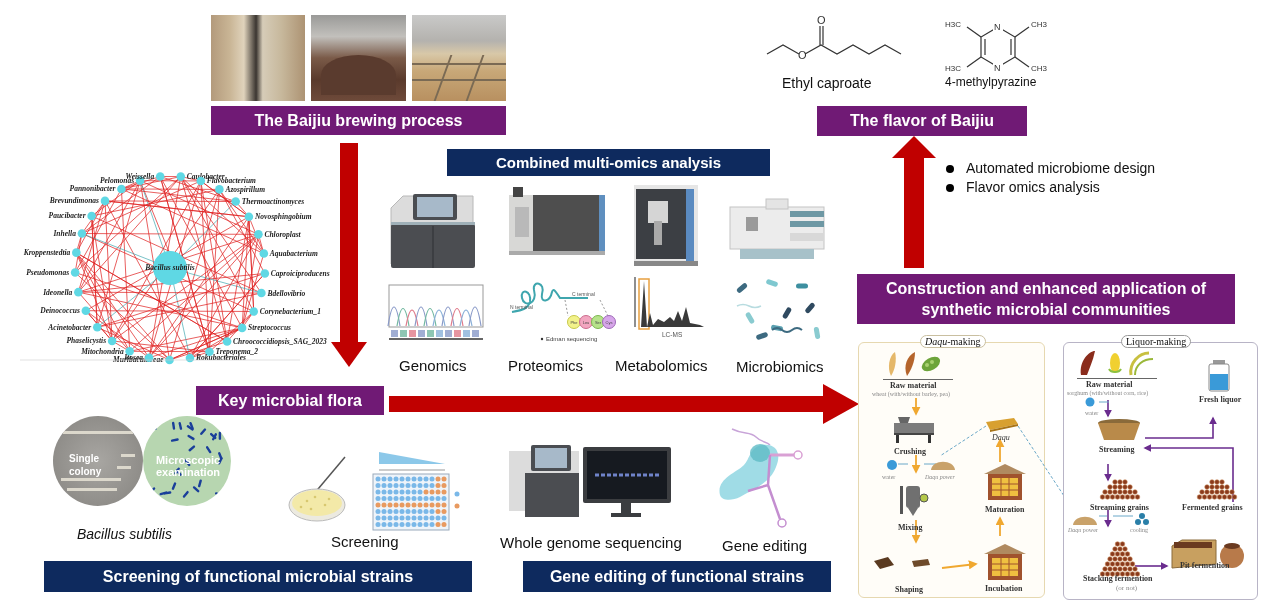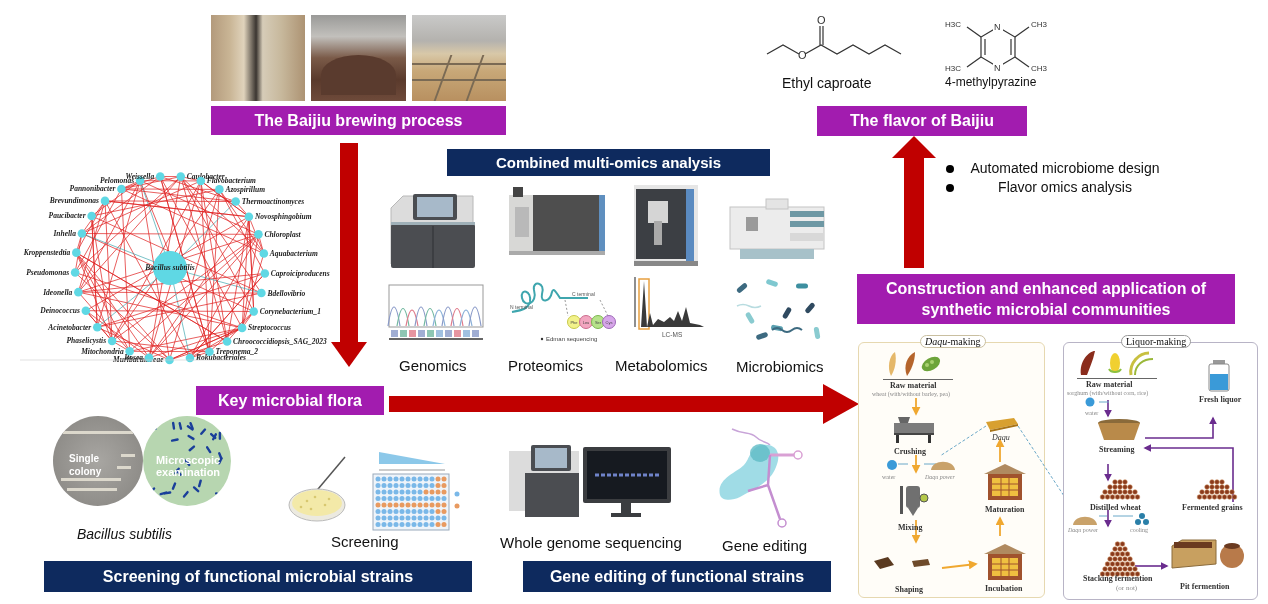--- a/index.html
+++ b/index.html
@@ -1,30 +1,30 @@
 <!DOCTYPE html>
 <html><head>
 <meta charset="utf-8">
 <style>
   html,body{margin:0;padding:0;background:#fff;}
   body{width:1268px;height:604px;position:relative;overflow:hidden;font-family:"Liberation Sans",sans-serif;color:#111;}
   .abs{position:absolute;}
-  .redbox{position:absolute;background:#a21caf;color:#fff;font-weight:bold;display:flex;align-items:center;justify-content:center;text-align:center;font-family:"Liberation Sans",sans-serif;}
+  .redbox{position:absolute;background:#701a75;color:#fff;font-weight:bold;display:flex;align-items:center;justify-content:center;text-align:center;font-family:"Liberation Sans",sans-serif;}
   .bluebox{position:absolute;background:#0e2a5e;color:#fff;font-weight:bold;display:flex;align-items:center;justify-content:center;text-align:center;font-family:"Liberation Sans",sans-serif;}
   .lbl{position:absolute;font-size:15px;color:#111;white-space:nowrap;font-family:"Liberation Sans",sans-serif;}
   .photo{position:absolute;overflow:hidden;}
   svg{position:absolute;overflow:visible;}
   .net-label{font-family:"Liberation Serif",serif;font-style:italic;font-weight:bold;font-size:7.5px;fill:#222;}
   .panel{position:absolute;border:1px solid #e6d8b0;border-radius:6px;background:#fffdf8;}
   .panel2{position:absolute;border:1px solid #b8b4c6;border-radius:6px;background:#fff;}
   .ptitle{position:absolute;background:#fff;border:1px solid #c9bfa0;border-radius:8px;font-family:"Liberation Serif",serif;font-size:10px;padding:0 4px;white-space:nowrap;}
   .step{position:absolute;font-family:"Liberation Serif",serif;font-size:8px;font-weight:bold;color:#333;white-space:nowrap;text-align:left;}
   .sub{position:absolute;font-family:"Liberation Serif",serif;font-size:6px;color:#888;white-space:nowrap;}
   .bullets{position:absolute;font-size:14px;color:#111;line-height:17px;}
-  .bullets li{list-style:none;position:relative;padding-left:22px;text-align:center;}
+  .bullets li{list-style:none;position:relative;padding-left:22px;}
   .bullets li::before{content:"";position:absolute;left:2px;top:5px;width:8px;height:8px;border-radius:50%;background:#000;}
 </style>
 </head>
 <body>
 
 <div class="photo" style="left:211px;top:15px;width:94px;height:86px;background:linear-gradient(90deg,#b39a7c 0%,#c9b595 20%,#e0d3bc 35%,#3a3530 48%,#d6ccb8 55%,#c7b89c 75%,#ad9373 100%);"></div>
 <div class="photo" style="left:311px;top:15px;width:95px;height:86px;background:linear-gradient(180deg,#9a9a98 0%,#c2c0bc 25%,#7a5a48 50%,#5a3a2c 75%,#6e4a3a 100%);">
   <div class="abs" style="left:10px;top:40px;width:75px;height:40px;border-radius:50% 50% 0 0;background:#5a3b2e;"></div>
 </div>
 <div class="photo" style="left:412px;top:15px;width:94px;height:86px;background:linear-gradient(180deg,#c9c9c8 0%,#b4b2ae 30%,#d8c8a8 45%,#c8a878 65%,#b89060 100%);">
@@ -730,21 +730,21 @@
     <circle cx="35" cy="14" r="2.3" fill="#8a3a1c" stroke="#c88a5a" stroke-width="0.6"></circle>
     <circle cx="2.5" cy="19" r="2.3" fill="#8a3a1c" stroke="#c88a5a" stroke-width="0.6"></circle>
     <circle cx="7.5" cy="19" r="2.3" fill="#8a3a1c" stroke="#c88a5a" stroke-width="0.6"></circle>
     <circle cx="12.5" cy="19" r="2.3" fill="#8a3a1c" stroke="#c88a5a" stroke-width="0.6"></circle>
     <circle cx="17.5" cy="19" r="2.3" fill="#8a3a1c" stroke="#c88a5a" stroke-width="0.6"></circle>
     <circle cx="22.5" cy="19" r="2.3" fill="#8a3a1c" stroke="#c88a5a" stroke-width="0.6"></circle>
     <circle cx="27.5" cy="19" r="2.3" fill="#8a3a1c" stroke="#c88a5a" stroke-width="0.6"></circle>
     <circle cx="32.5" cy="19" r="2.3" fill="#8a3a1c" stroke="#c88a5a" stroke-width="0.6"></circle>
     <circle cx="37.5" cy="19" r="2.3" fill="#8a3a1c" stroke="#c88a5a" stroke-width="0.6"></circle>
   </svg>
-<div class="step" style="left:1090px;top:503px;">Distilled wheat</div>
+<div class="step" style="left:1090px;top:503px;">Streaming grains</div>
 <svg style="left:1072px;top:510px;" width="26" height="16">
     <path d="M1,15 C2,4 24,4 25,15 Z" fill="#c9a26a"></path>
   </svg>
 <div class="sub" style="left:1068px;top:527px;"><i>Daqu</i><span> power</span></div>
 <svg style="left:1134px;top:512px;" width="16" height="14">
     <circle cx="8" cy="4" r="3" fill="#2a7fa8"></circle>
     <circle cx="4" cy="10" r="3" fill="#2a7fa8"></circle>
     <circle cx="12" cy="10" r="3" fill="#2a7fa8"></circle>
   </svg>
 <div class="sub" style="left:1130px;top:527px;">cooling</div>
@@ -786,21 +786,21 @@
     <circle cx="39.5" cy="34" r="2.3" fill="#8a3a1c" stroke="#c88a5a" stroke-width="0.6"></circle>
   </svg>
 <div class="step" style="left:1083px;top:574px;">Stacking fermention</div>
 <div class="sub" style="left:1108px;top:584px;font-size:7px;padding-left:8px;">(or not)</div>
 <svg style="left:1170px;top:538px;" width="80" height="34">
   <polygon points="2,8 12,2 46,2 46,26 2,30" fill="#c8a060" stroke="#8a6a3a"></polygon>
   <rect x="4" y="4" width="38" height="6" fill="#6a3a20"></rect>
   <ellipse cx="62" cy="18" rx="12" ry="12" fill="#b87a4a"></ellipse>
   <ellipse cx="62" cy="8" rx="8" ry="3" fill="#6a3a20"></ellipse>
 </svg>
-<div class="step" style="left:1180px;top:582px;">Pit fermention</div>
+<div class="step" style="left:1180px;top:561px;">Pit fermention</div>
 <svg id="grains3" style="left:1197px;top:478px;" width="40" height="20">
     <circle cx="15" cy="4" r="2.3" fill="#8a3a1c" stroke="#c88a5a" stroke-width="0.6"></circle>
     <circle cx="20" cy="4" r="2.3" fill="#8a3a1c" stroke="#c88a5a" stroke-width="0.6"></circle>
     <circle cx="25" cy="4" r="2.3" fill="#8a3a1c" stroke="#c88a5a" stroke-width="0.6"></circle>
     <circle cx="10" cy="9" r="2.3" fill="#8a3a1c" stroke="#c88a5a" stroke-width="0.6"></circle>
     <circle cx="15" cy="9" r="2.3" fill="#8a3a1c" stroke="#c88a5a" stroke-width="0.6"></circle>
     <circle cx="20" cy="9" r="2.3" fill="#8a3a1c" stroke="#c88a5a" stroke-width="0.6"></circle>
     <circle cx="25" cy="9" r="2.3" fill="#8a3a1c" stroke="#c88a5a" stroke-width="0.6"></circle>
     <circle cx="30" cy="9" r="2.3" fill="#8a3a1c" stroke="#c88a5a" stroke-width="0.6"></circle>
     <circle cx="5" cy="14" r="2.3" fill="#8a3a1c" stroke="#c88a5a" stroke-width="0.6"></circle>

